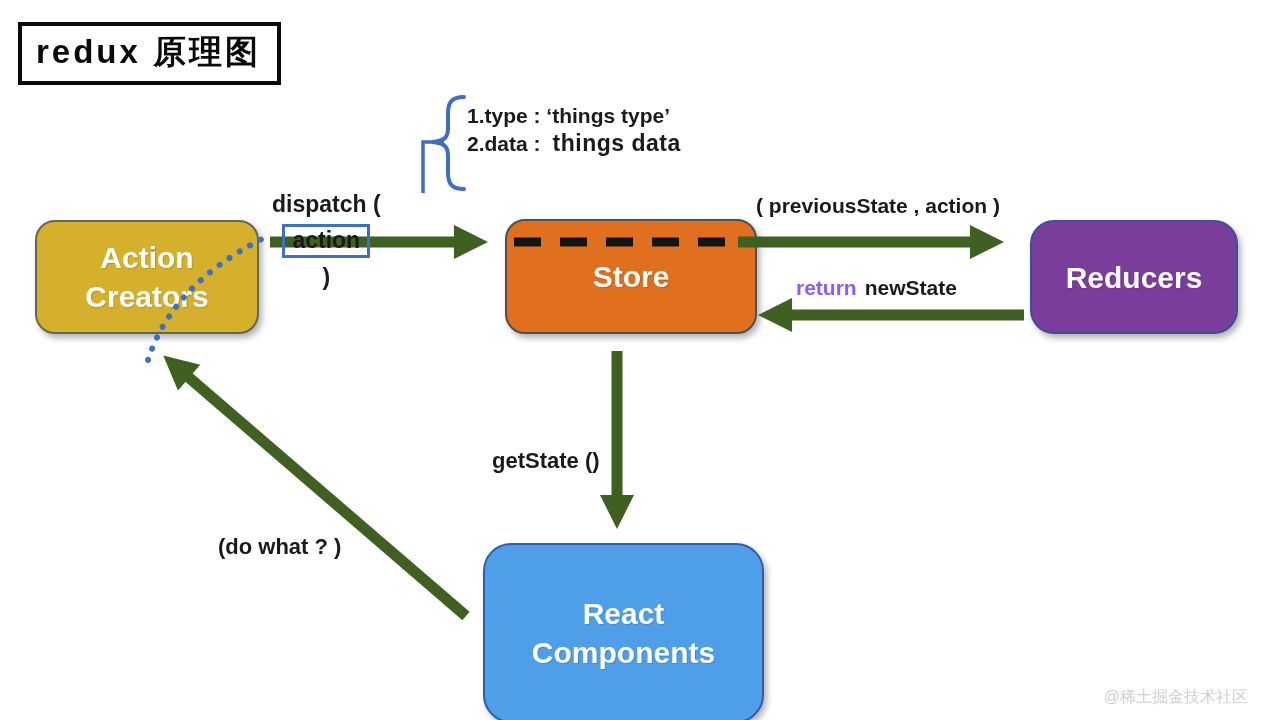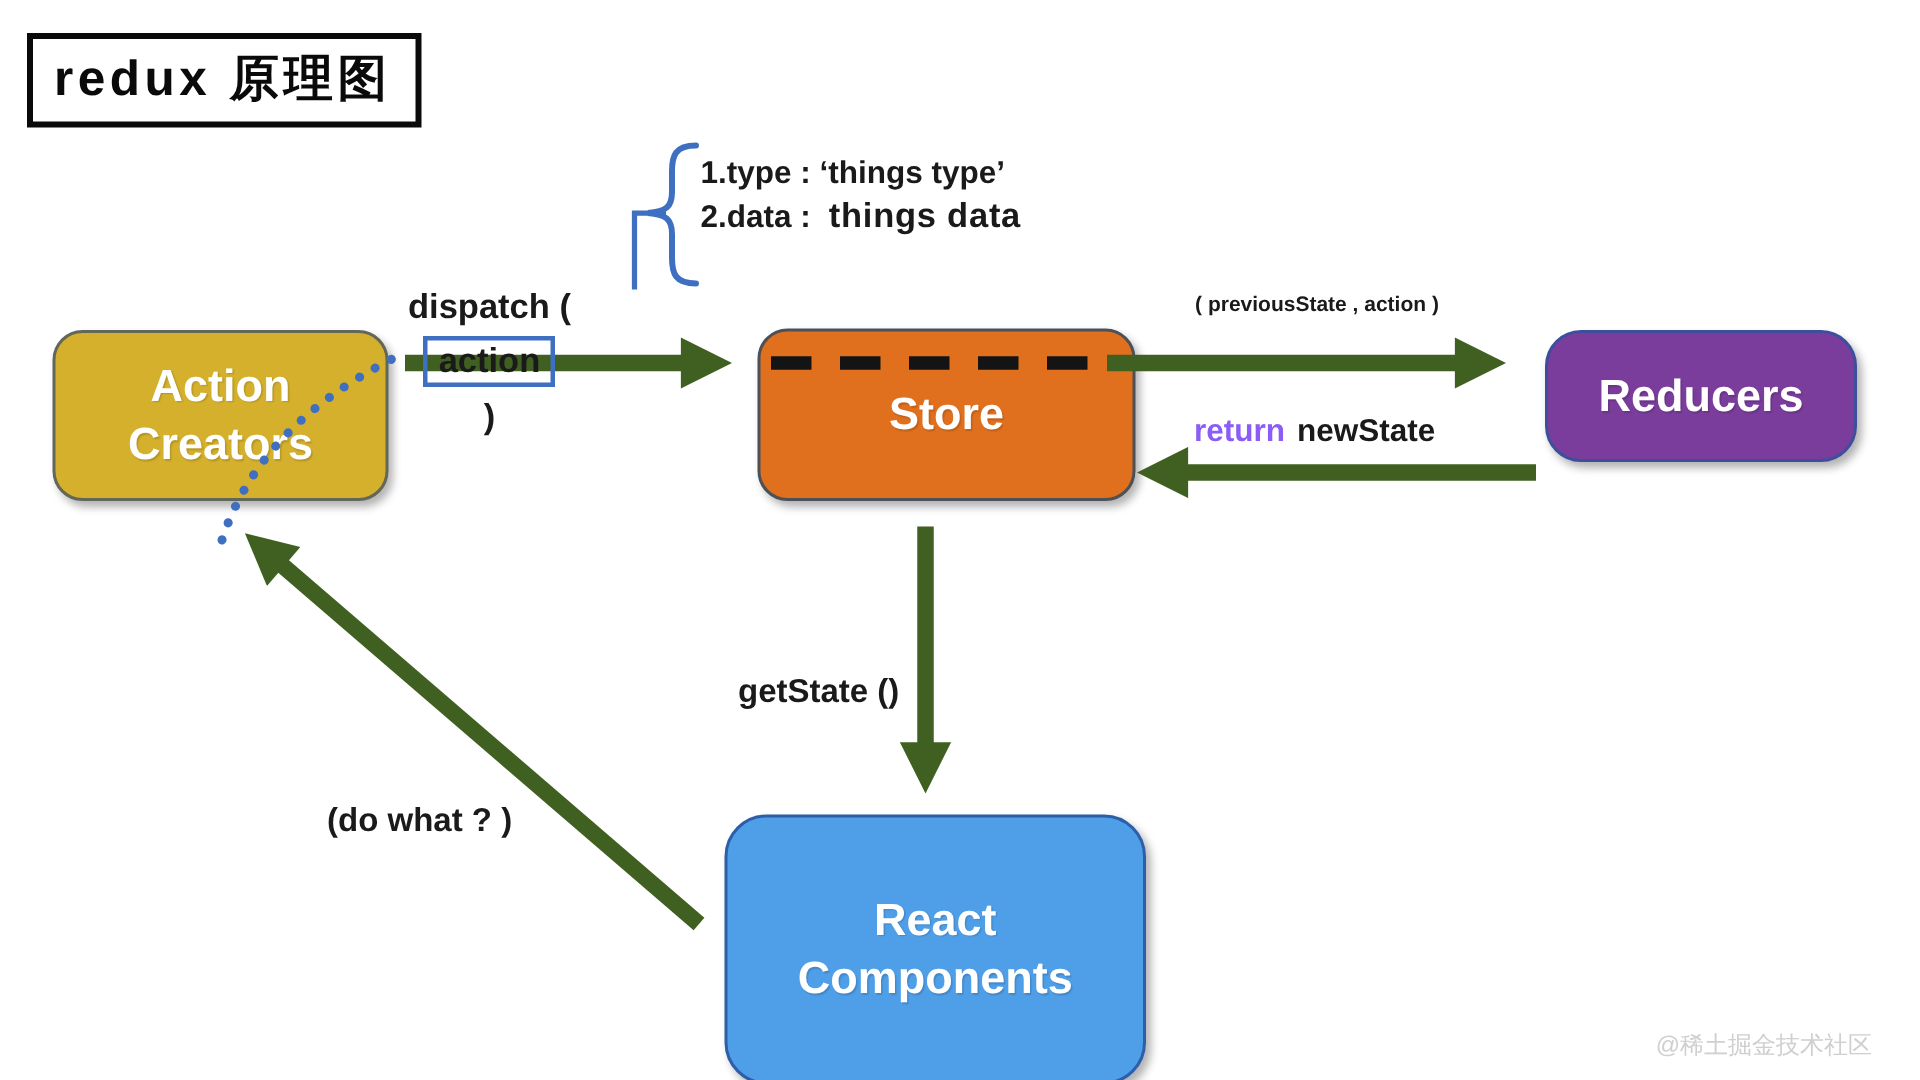--- a/index.html
+++ b/index.html
@@ -22,33 +22,33 @@
   .node {
     position:absolute; border-radius:20px;
     display:flex; align-items:center; justify-content:center;
     color:#fff; font-weight:bold; font-size:30px; line-height:1.3;
     text-align:center; z-index:1;
     box-shadow:3px 4px 6px rgba(0,0,0,0.30);
     text-shadow:1px 1px 1px rgba(0,0,0,0.15);
   }
   .node-action-creators { left:35px;  top:220px; width:224px; height:114px; background:#d4b02c; border:2px solid #63675a; }
   .node-store           { left:505px; top:219px; width:252px; height:115px; background:#e0701e; border:2px solid #4c5157; }
-  .node-reducers        { left:1030px;top:220px; width:208px; height:88px; background:#7a3d9c; border:2px solid #3d4e9c; border-radius:24px; }
+  .node-reducers        { left:1030px;top:220px; width:208px; height:114px; background:#7a3d9c; border:2px solid #3d4e9c; border-radius:24px; }
   .node-react           { left:483px; top:543px; width:281px; height:180px; background:#4f9fe8; border:2px solid #2d5fa9; border-radius:28px; }
   .node-label { padding:0 24px; }
   
   #overlay { position:absolute; left:0; top:0; z-index:5; pointer-events:none; }
   
   .lbl { position:absolute; color:#1a1a1a; font-weight:bold; z-index:6; white-space:nowrap; }
   .lbl-object-line1 { left:467px; top:104px; font-size:21px; }
   .lbl-object-line2 { left:467px; top:130px; font-size:21px; }
   .lbl-object-line2 .obj-value { font-size:23px; margin-left:12px; letter-spacing:0.5px; }
   .lbl-dispatch { left:272px; top:191px; font-size:23px; display:flex; align-items:center; gap:6px;flex-direction:column; }
   .action-box { border:3px solid #3e6fc1; padding:0 7px 1px 7px; line-height:27px; display:inline-block; }
-  .lbl-prev-args { left:742px; top:194px; width:272px; text-align:center; font-size:14px; }
+  .lbl-prev-args { left:742px; top:194px; width:272px; text-align:center; font-size:21px; }
   .lbl-return { left:796px; top:276px; font-size:21px; }
   .return-kw { color:#8b5cf6; margin-right:8px; }
   .lbl-getstate { left:492px; top:448px; font-size:22px; }
   .lbl-dowhat { left:218px; top:534px; font-size:22px; }
   .watermark {
     position:absolute; right:32px; bottom:12px;
     color:#cfcfcf; font-size:16px; font-weight:normal; z-index:6;
   }
 </style>
 </head>

